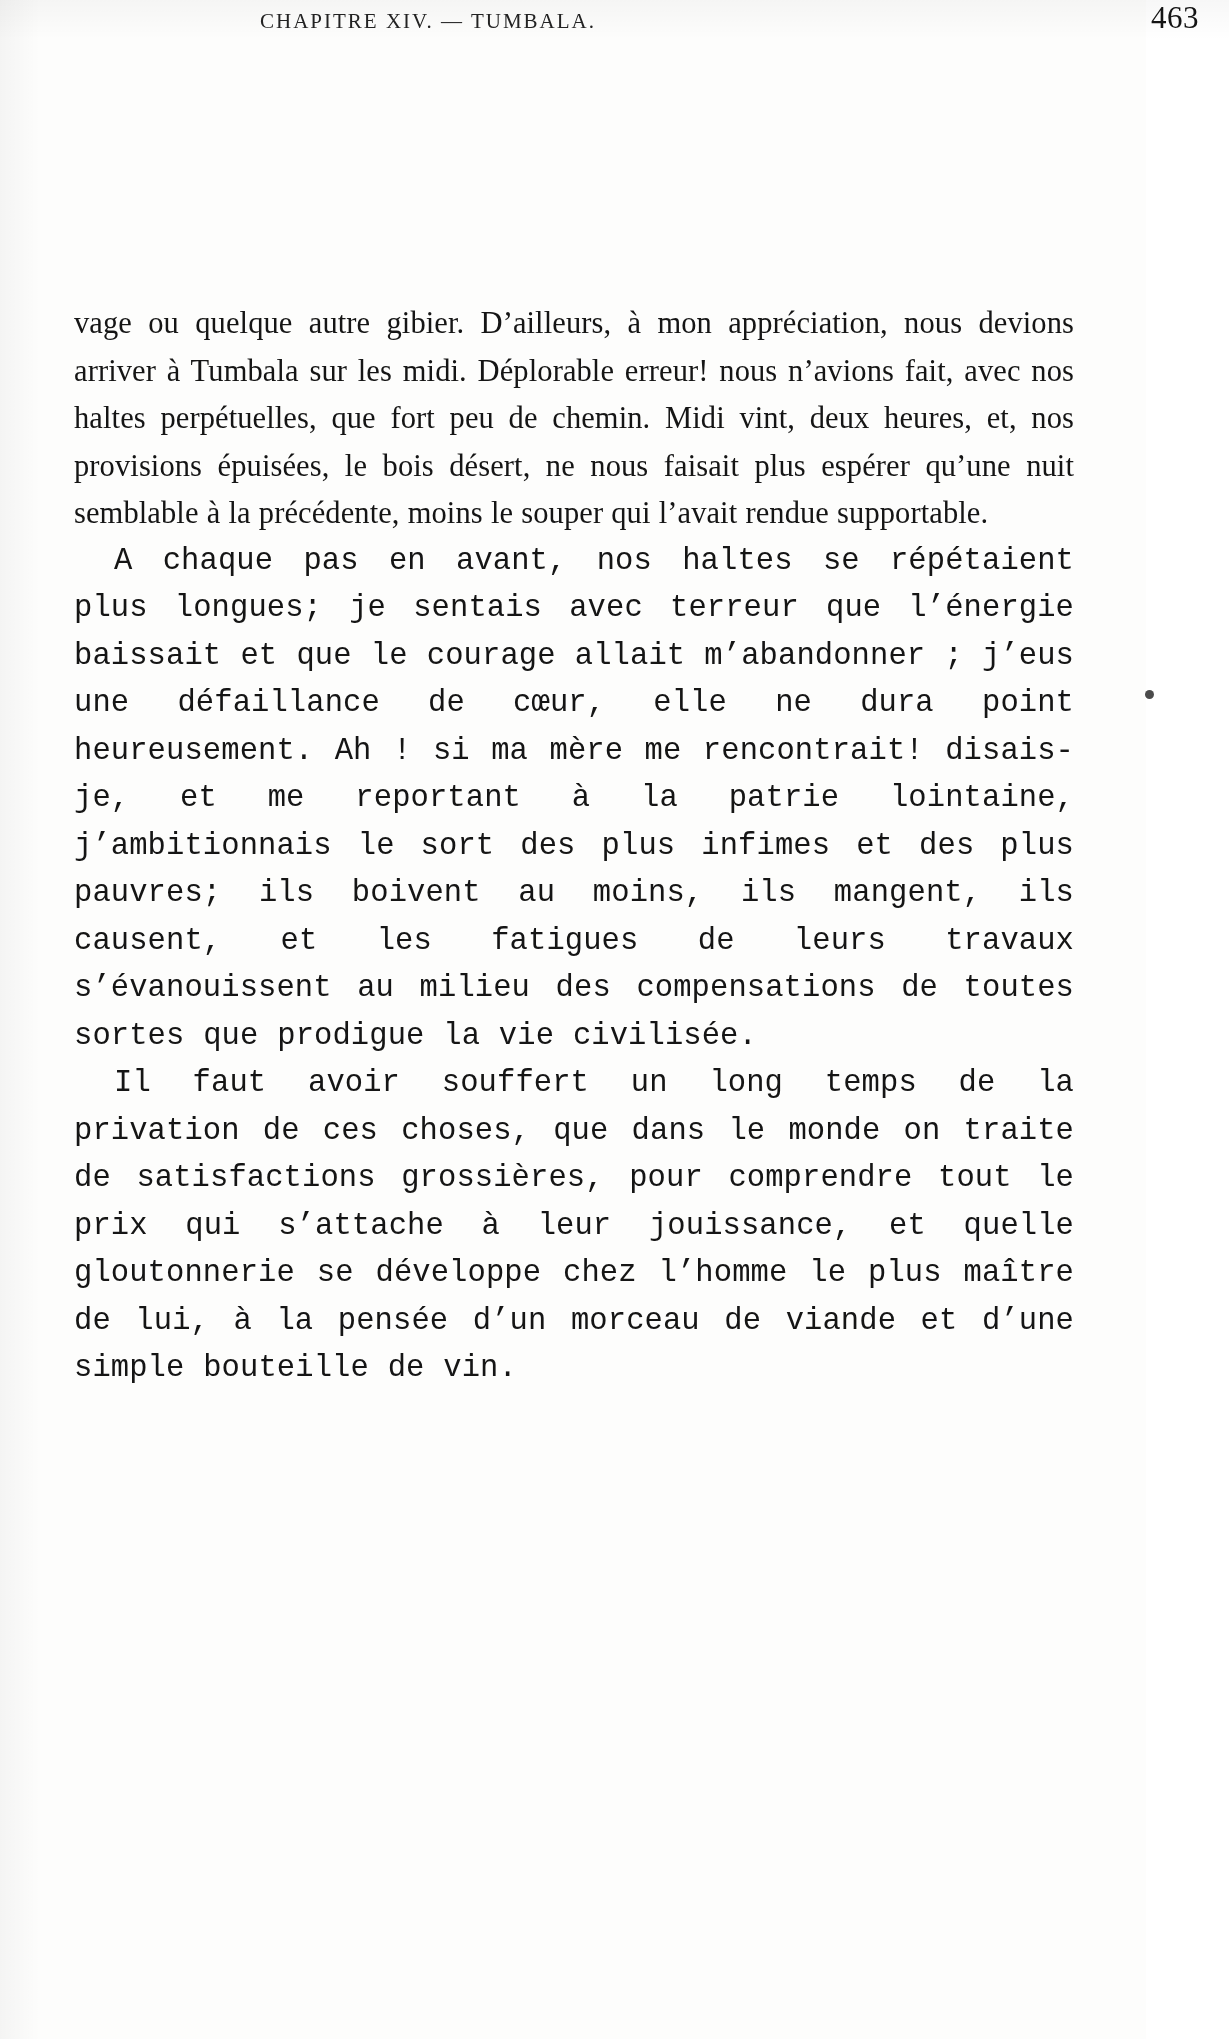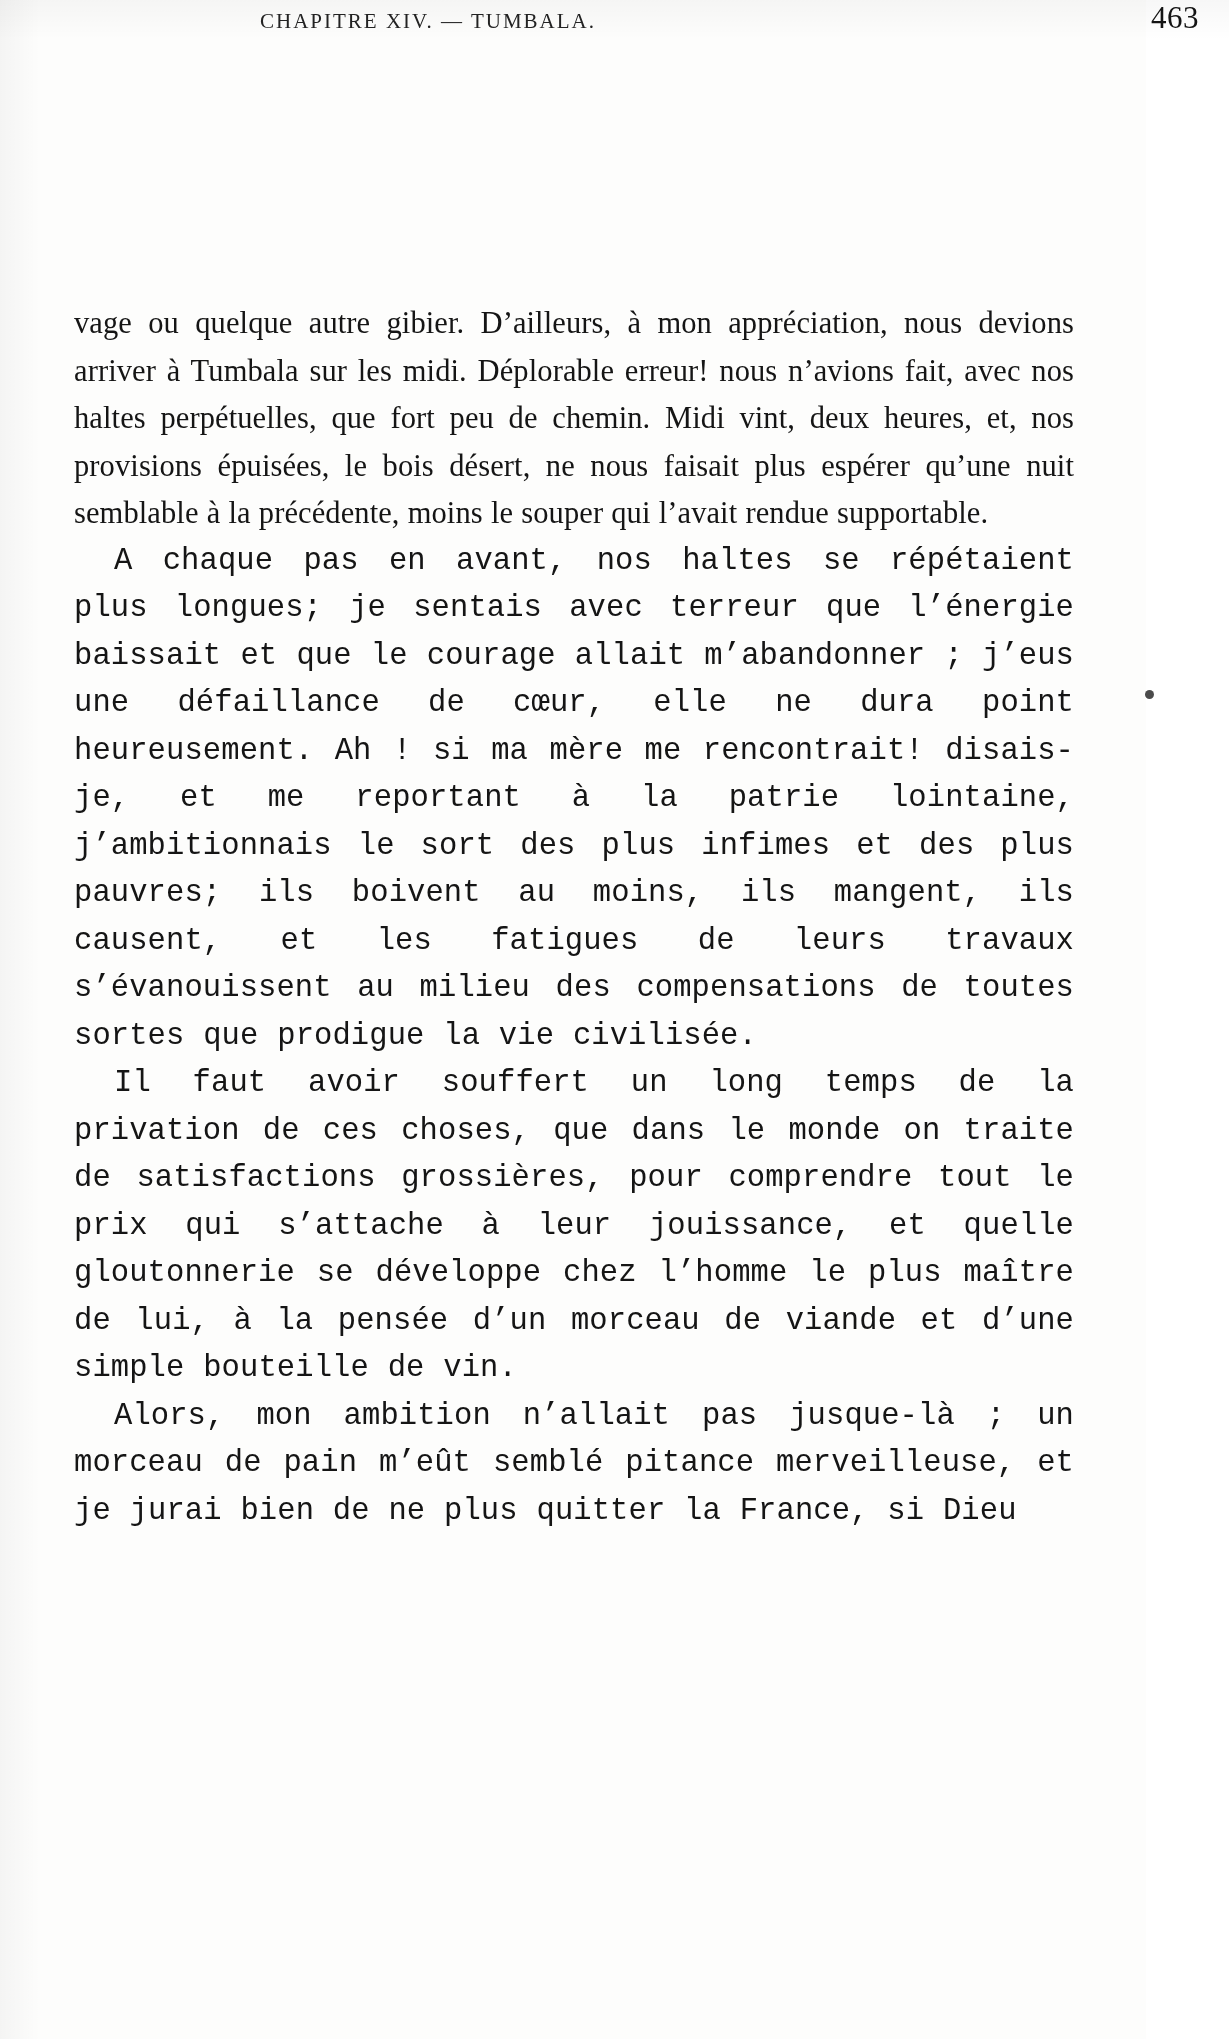--- a/index.html
+++ b/index.html
@@ -103,17 +103,16 @@
 
   <div class="running-head">
     <span class="running-title">CHAPITRE XIV. — TUMBALA.</span>
     <span class="folio">463</span>
   </div>
 
   <div class="body-text">
     <p class="para">vage ou quelque autre gibier. D’ailleurs, à mon appréciation, nous devions arriver à Tumbala sur les midi. Déplorable erreur! nous n’avions fait, avec nos haltes perpétuelles, que fort peu de chemin. Midi vint, deux heures, et, nos provisions épuisées, le bois désert, ne nous faisait plus espérer qu’une nuit semblable à la précédente, moins le souper qui l’avait rendue supportable.</p>
     <p class="para indent">A chaque pas en avant, nos haltes se répétaient plus longues; je sentais avec terreur que l’énergie baissait et que le courage allait m’abandonner ; j’eus une défaillance de cœur, elle ne dura point heureusement. Ah ! si ma mère me rencontrait! disais-je, et me reportant à la patrie lointaine, j’ambitionnais le sort des plus infimes et des plus pauvres; ils boivent au moins, ils mangent, ils causent, et les fatigues de leurs travaux s’évanouissent au milieu des compensations de toutes sortes que prodigue la vie civilisée.</p>
     <p class="para indent">Il faut avoir souffert un long temps de la privation de ces choses, que dans le monde on traite de satisfactions grossières, pour comprendre tout le prix qui s’attache à leur jouissance, et quelle gloutonnerie se développe chez l’homme le plus maître de lui, à la pensée d’un morceau de viande et d’une simple bouteille de vin.</p>
-    <p class="para indent">Alors, mon ambition n’allait pas jusque-là ; un morceau de pain m’eût semblé pitance merveilleuse, et je jurai bien de ne plus quitter la France, si Dieu</p>
   </div>
 
   <div class="tick"></div>
 </div>
 
 </body></html>

